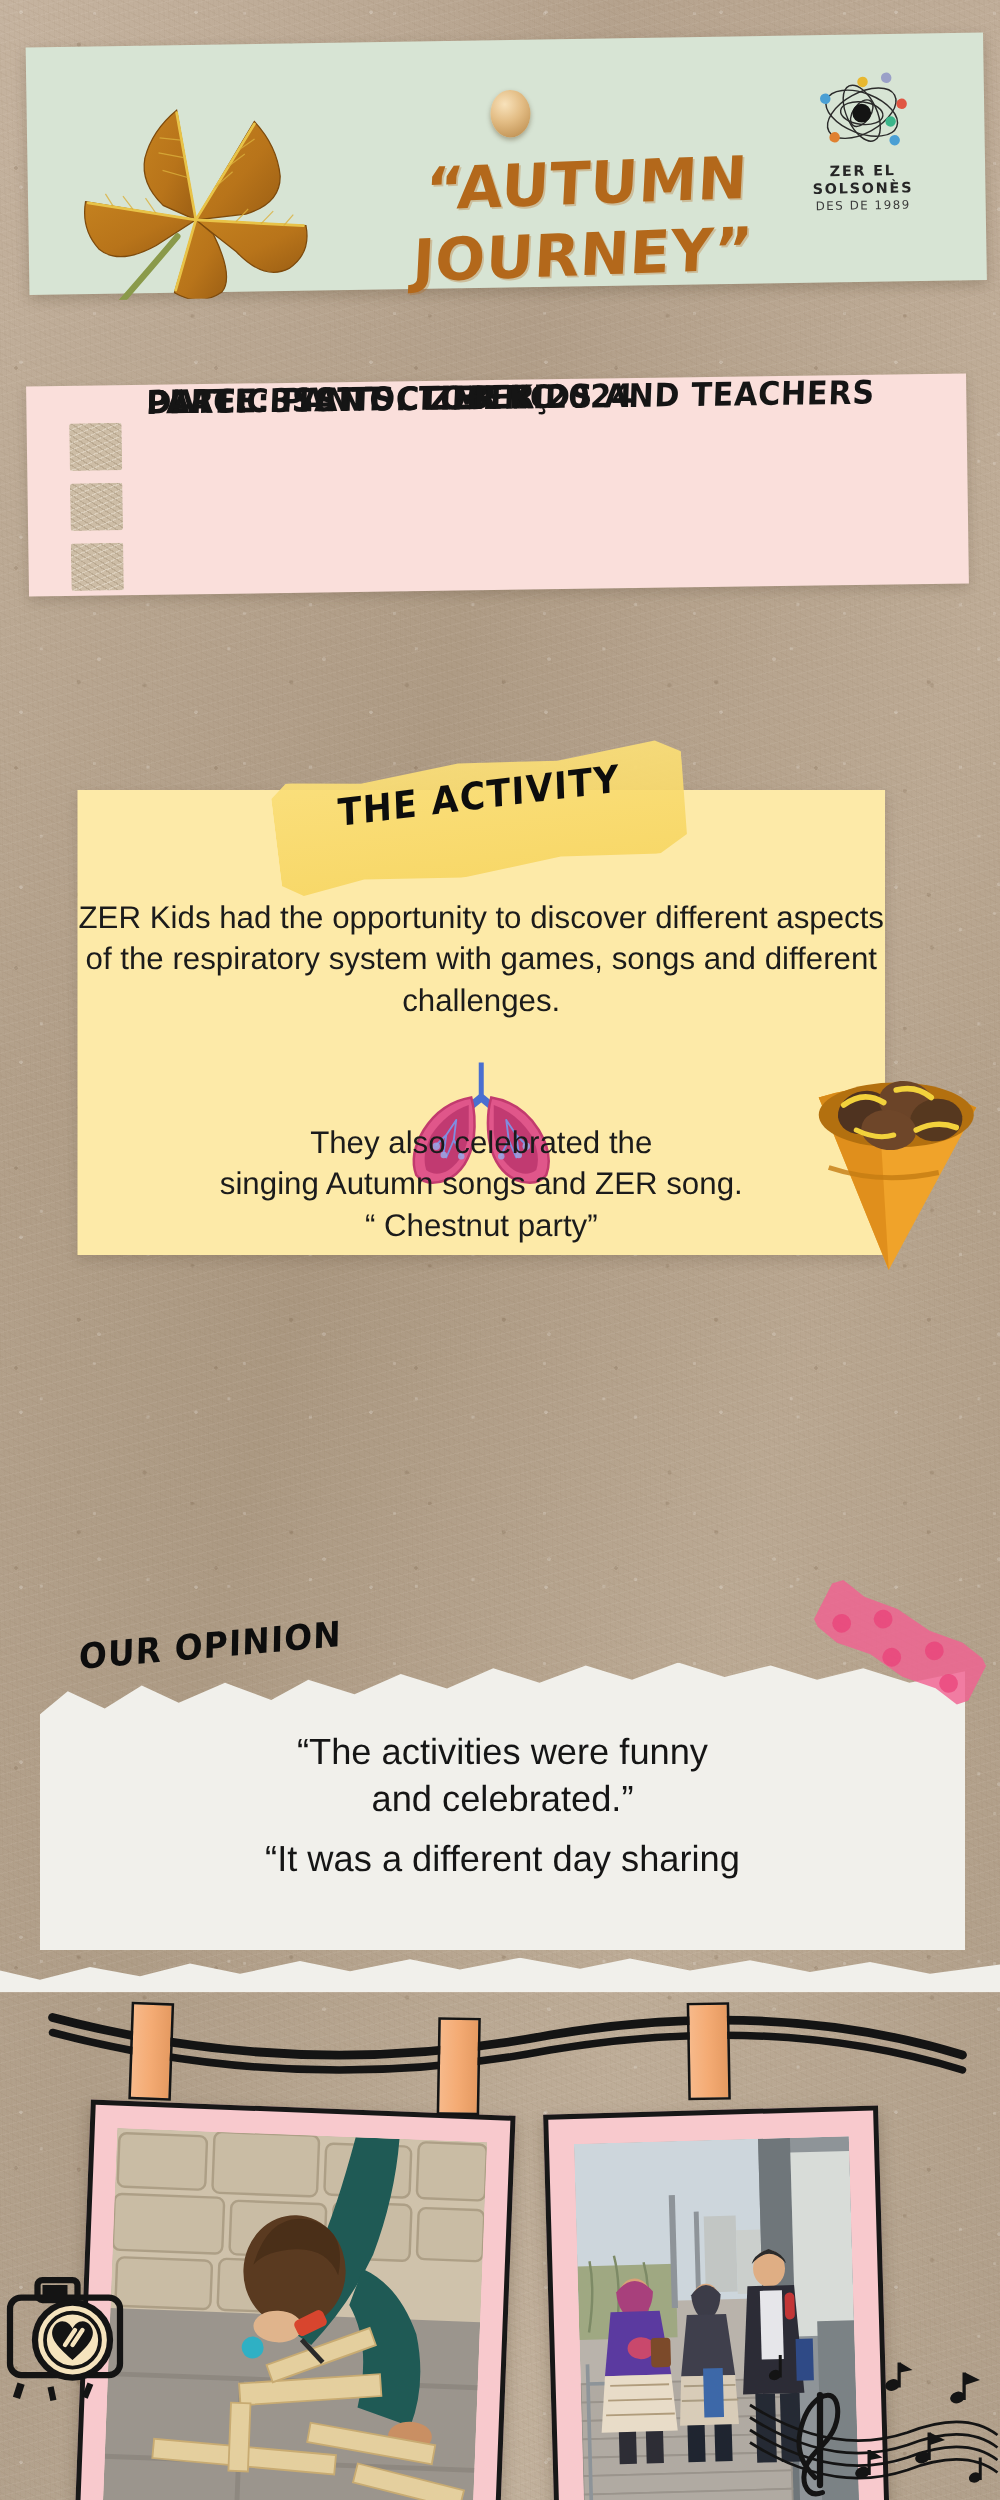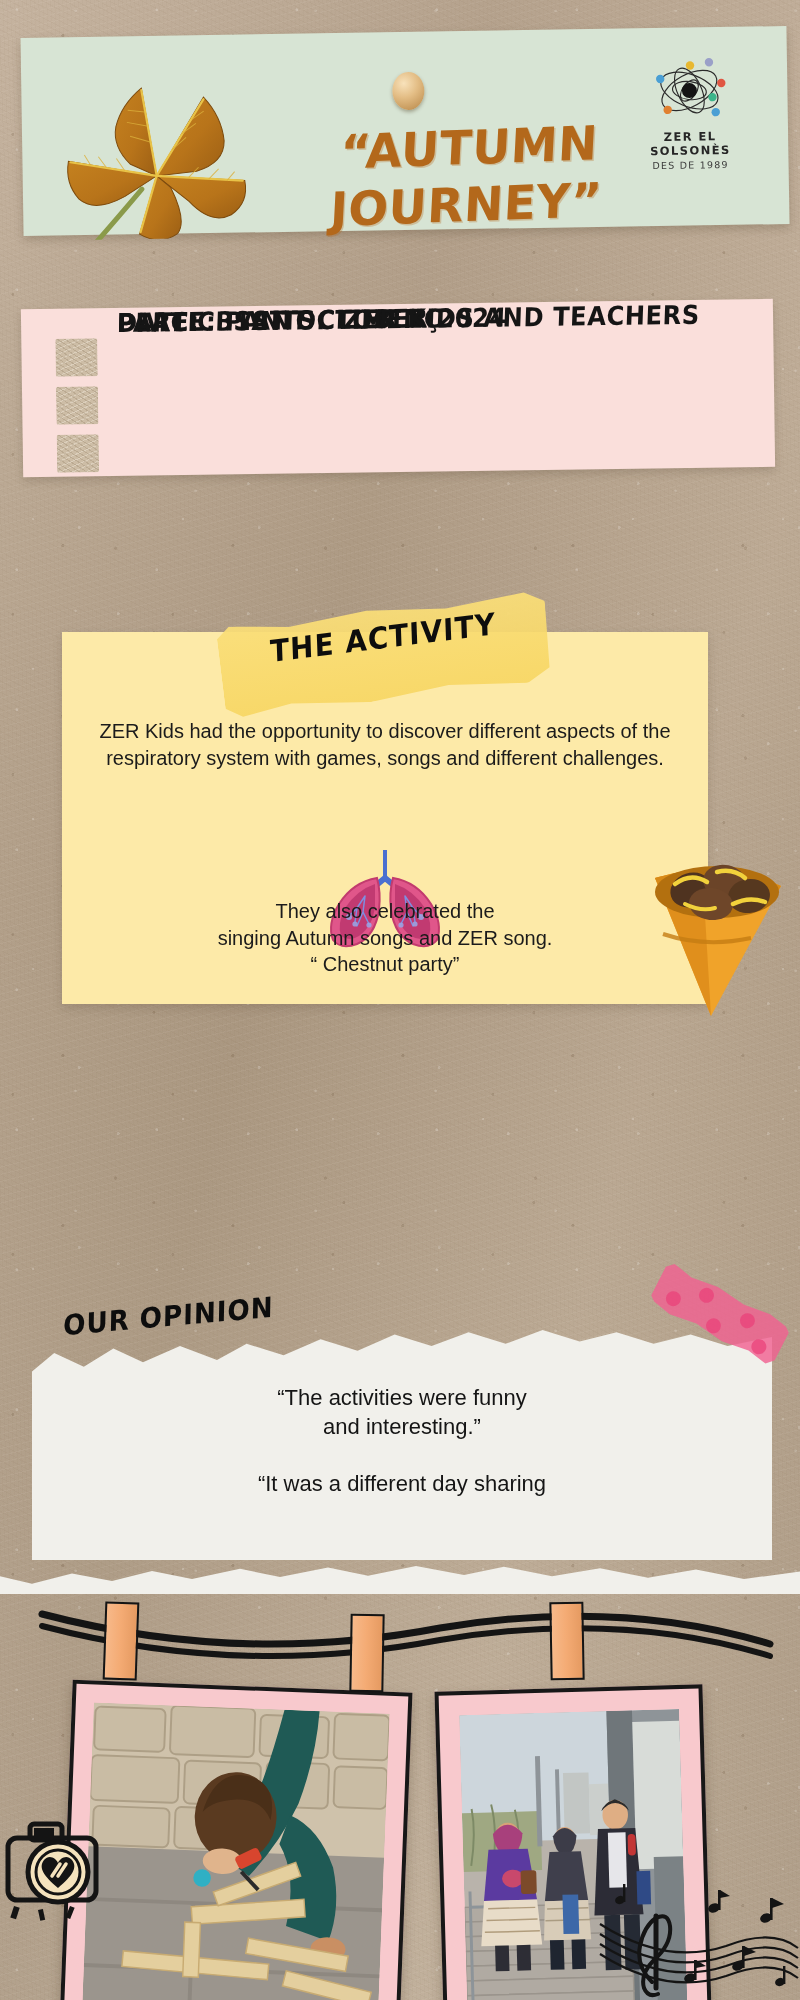--- a/index.html
+++ b/index.html
@@ -130,21 +130,21 @@
   .activity-heading {
     position: absolute; left: 248px; top: 620px; width: 270px;
     text-align: center; z-index: 5;
     font-family: "DejaVu Sans", sans-serif; font-weight: 700;
     font-size: 30px; color: #0d0d0d; letter-spacing: 1.2px;
     transform: rotate(-7deg) skewX(-5deg) scaleX(.93);
   }
   .activity-body, .activity-body2 {
     position: absolute; left: 0; width: 646px; text-align: center;
     font-family: "Liberation Sans", sans-serif; font-weight: 400;
-    font-size: 20px; line-height: 1.33; color: #1b1b1b;
+    font-size: 25px; line-height: 1.33; color: #1b1b1b;
   }
   .activity-body  { top: 86px; }
   .activity-body2 { top: 266px; }
 
   .lungs { position: absolute; left: 255px; top: 212px; width: 136px; height: 108px; }
   .chestnut-cone { position: absolute; left: 645px; top: 860px; width: 148px; height: 160px; z-index: 7; }
 
   
   .opinion-heading {
     position: absolute; left: 56px; top: 1300px;
@@ -160,21 +160,21 @@
     box-shadow: 0 3px 8px rgba(60,45,25,.16);
     clip-path: polygon(
       0% 18%, 3% 10%, 7% 16%, 11% 8%, 15% 14%, 20% 7%, 25% 13%, 29% 6%,
       34% 11%, 39% 4%, 44% 9%, 49% 2%, 54% 7%, 59% 1%, 64% 6%, 69% 0%,
       74% 5%, 79% 1%, 84% 6%, 89% 2%, 94% 7%, 100% 3%,
       100% 100%, 0% 100%);
   }
   .quote {
     position: absolute; left: 32px; width: 740px; text-align: center;
     font-family: "Liberation Sans", sans-serif; font-weight: 400;
-    font-size: 22px; line-height: 1.3; color: #151515;
+    font-size: 29px; line-height: 1.3; color: #151515;
   }
   .quote.q1 { top: 1384px; }
   .quote.q2 { top: 1470px; }
   .tape-pink {
     position: absolute; left: 650px; top: 1290px;
     width: 140px; height: 48px;
     background: rgba(240,98,145,.82);
     transform: rotate(27deg);
     clip-path: polygon(0% 14%, 5% 0%, 20% 9%, 40% 2%, 62% 10%, 82% 3%, 96% 11%, 100% 20%,
                        100% 84%, 95% 99%, 80% 91%, 60% 99%, 38% 90%, 18% 98%, 4% 89%, 0% 80%);
@@ -375,21 +375,21 @@
   <div class="tape-pink">
     <div class="dot" style="left:14px; top:24px;"></div>
     <div class="dot" style="left:42px; top:6px;"></div>
     <div class="dot" style="left:62px; top:30px;"></div>
     <div class="dot" style="left:90px; top:10px;"></div>
     <div class="dot" style="left:112px; top:28px;"></div>
   </div>
 
   <div class="quote q1">
     <div>“The activities were funny</div>
-    <div>and interesting.”</div>
+    <div>and celebrated.”</div>
   </div>
   <div class="quote q2">
     <div>“It was a different day sharing</div>
   </div>
 
   <div class="torn-top-edge"></div>
 
   <svg class="clothesline" viewBox="0 0 800 80">
     <path d="M42,24 Q240,76 440,38 Q620,8 770,54" stroke="#141414" stroke-width="7" fill="none" stroke-linecap="round"></path>
     <path d="M42,36 Q240,88 440,50 Q620,20 770,66" stroke="#141414" stroke-width="6" fill="none" stroke-linecap="round"></path>

